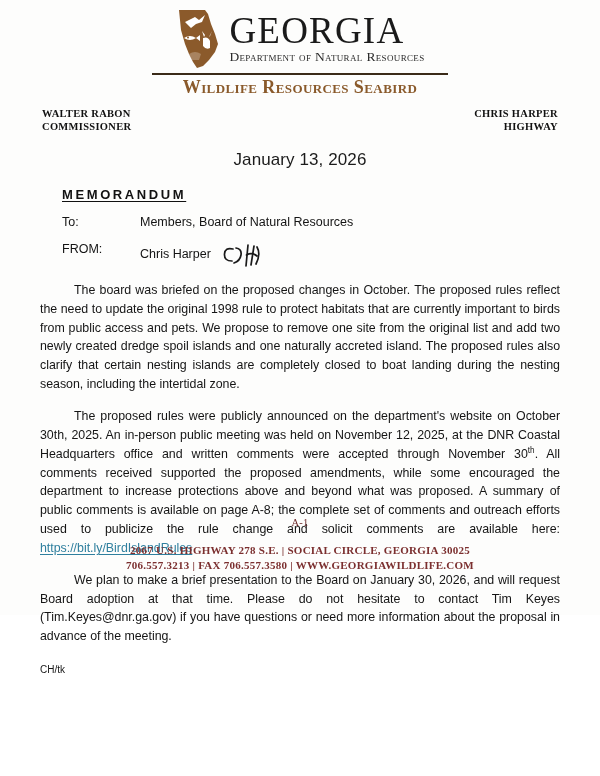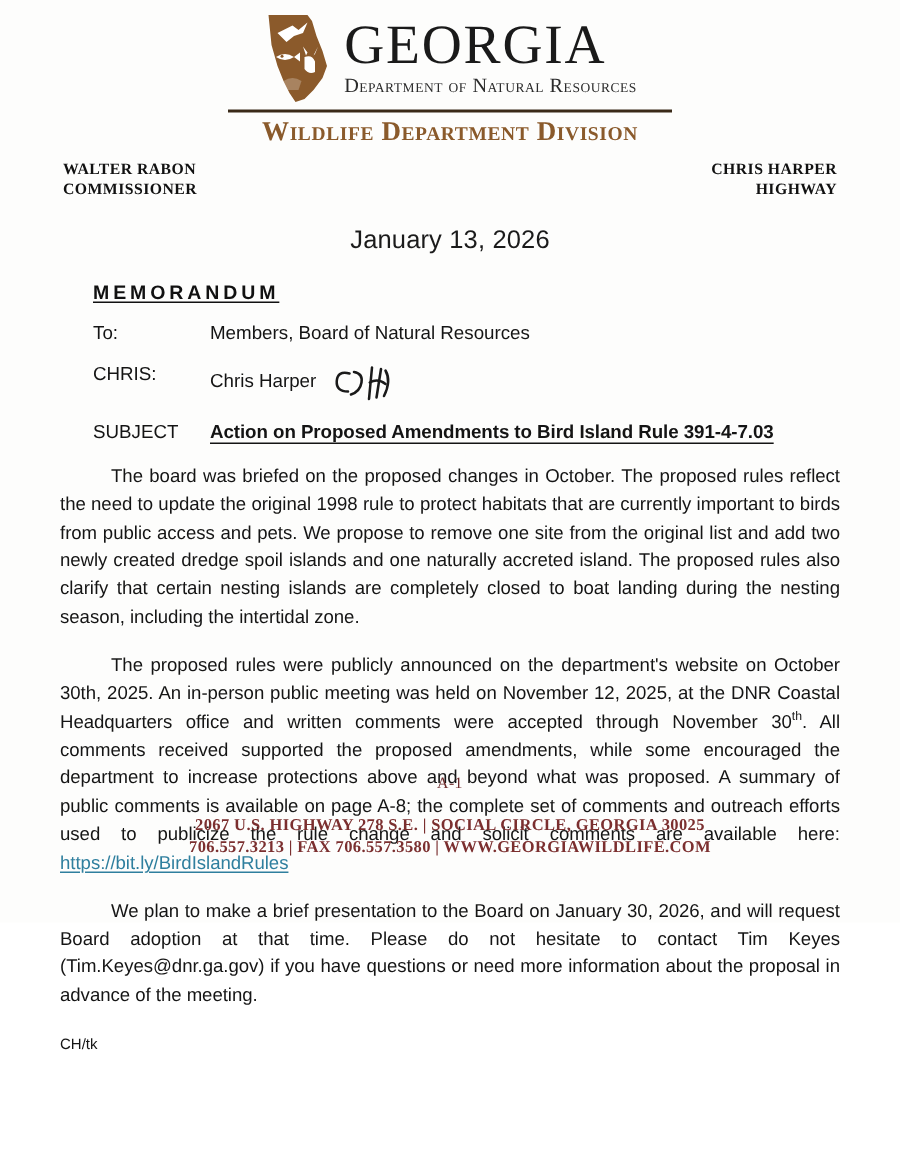--- a/index.html
+++ b/index.html
@@ -207,21 +207,21 @@
       </span>
 
       <div class="wordmark">
         <div class="wordmark-title">GEORGIA</div>
         <div class="wordmark-sub">Department of Natural Resources</div>
       </div>
     </div>
 
     <div class="divider-rule"></div>
 
-    <div class="division-band">Wildlife Department Division</div>
+    <div class="division-band">Wildlife Resources Seabird</div>
   </div>
 
   <div class="officers">
     <div class="officer">
       <div>WALTER RABON</div>
       <div>COMMISSIONER</div>
     </div>
     <div class="officer right">
       <div>CHRIS HARPER</div>
       <div>HIGHWAY</div>
@@ -233,42 +233,38 @@
   <div class="memo-title">MEMORANDUM</div>
 
   <div class="memo-rows">
 
     <div class="memo-row">
       <div class="memo-label">To:</div>
       <div class="memo-value">Members, Board of Natural Resources</div>
     </div>
 
     <div class="memo-row">
-      <div class="memo-label">CHRIS:</div>
+      <div class="memo-label">FROM:</div>
       <div class="memo-value">
         <span>Chris Harper</span>
         <span class="signature">
           <svg width="46" height="26" viewBox="0 0 46 26" xmlns="http://www.w3.org/2000/svg">
             <g fill="none" stroke="#1a1a1a" stroke-width="1.7" stroke-linecap="round">
               <path d="M12 7 Q4 5 3.5 12 Q3 19 11 19"></path>
               <path d="M15 6 Q21 7 20 13 Q19 19 13 21"></path>
               <path d="M27 3 L25 24"></path>
               <path d="M33 4 L30 23"></path>
               <path d="M25.5 13 Q31 10 36 14"></path>
               <path d="M36 5 Q40 12 35 22"></path>
             </g>
           </svg>
         </span>
       </div>
     </div>
 
-    <div class="memo-row">
-      <div class="memo-label">SUBJECT</div>
-      <div class="memo-value subject">Action on Proposed Amendments to Bird Island Rule 391-4-7.03</div>
-    </div>
   </div>
 
   <div class="body-copy">
 
 
     <p class="para">The board was briefed on the proposed changes in October.  The proposed rules reflect the need to update the original 1998 rule to protect habitats that are currently important to birds from public access and pets.  We propose to remove one site from the original list and add two newly created dredge spoil islands and one naturally accreted island. The proposed rules also clarify that certain nesting islands are completely closed to boat landing during the nesting season, including the intertidal zone.</p>
 
     <p class="para">
       <span>The proposed rules were publicly announced on the department's website on October 30th, 2025.  An in-person public meeting was held on November 12, 2025, at the DNR Coastal Headquarters office and written comments were accepted through November 30</span><sup>th</sup><span>.  All comments received supported the proposed amendments, while some encouraged the department to increase protections above and beyond what was proposed. A summary of public comments is available on page A-8; the complete set of comments and outreach efforts used to publicize the rule change and solicit comments are available here: </span><a class="link" href="#">https://bit.ly/BirdIslandRules</a>
     </p>

